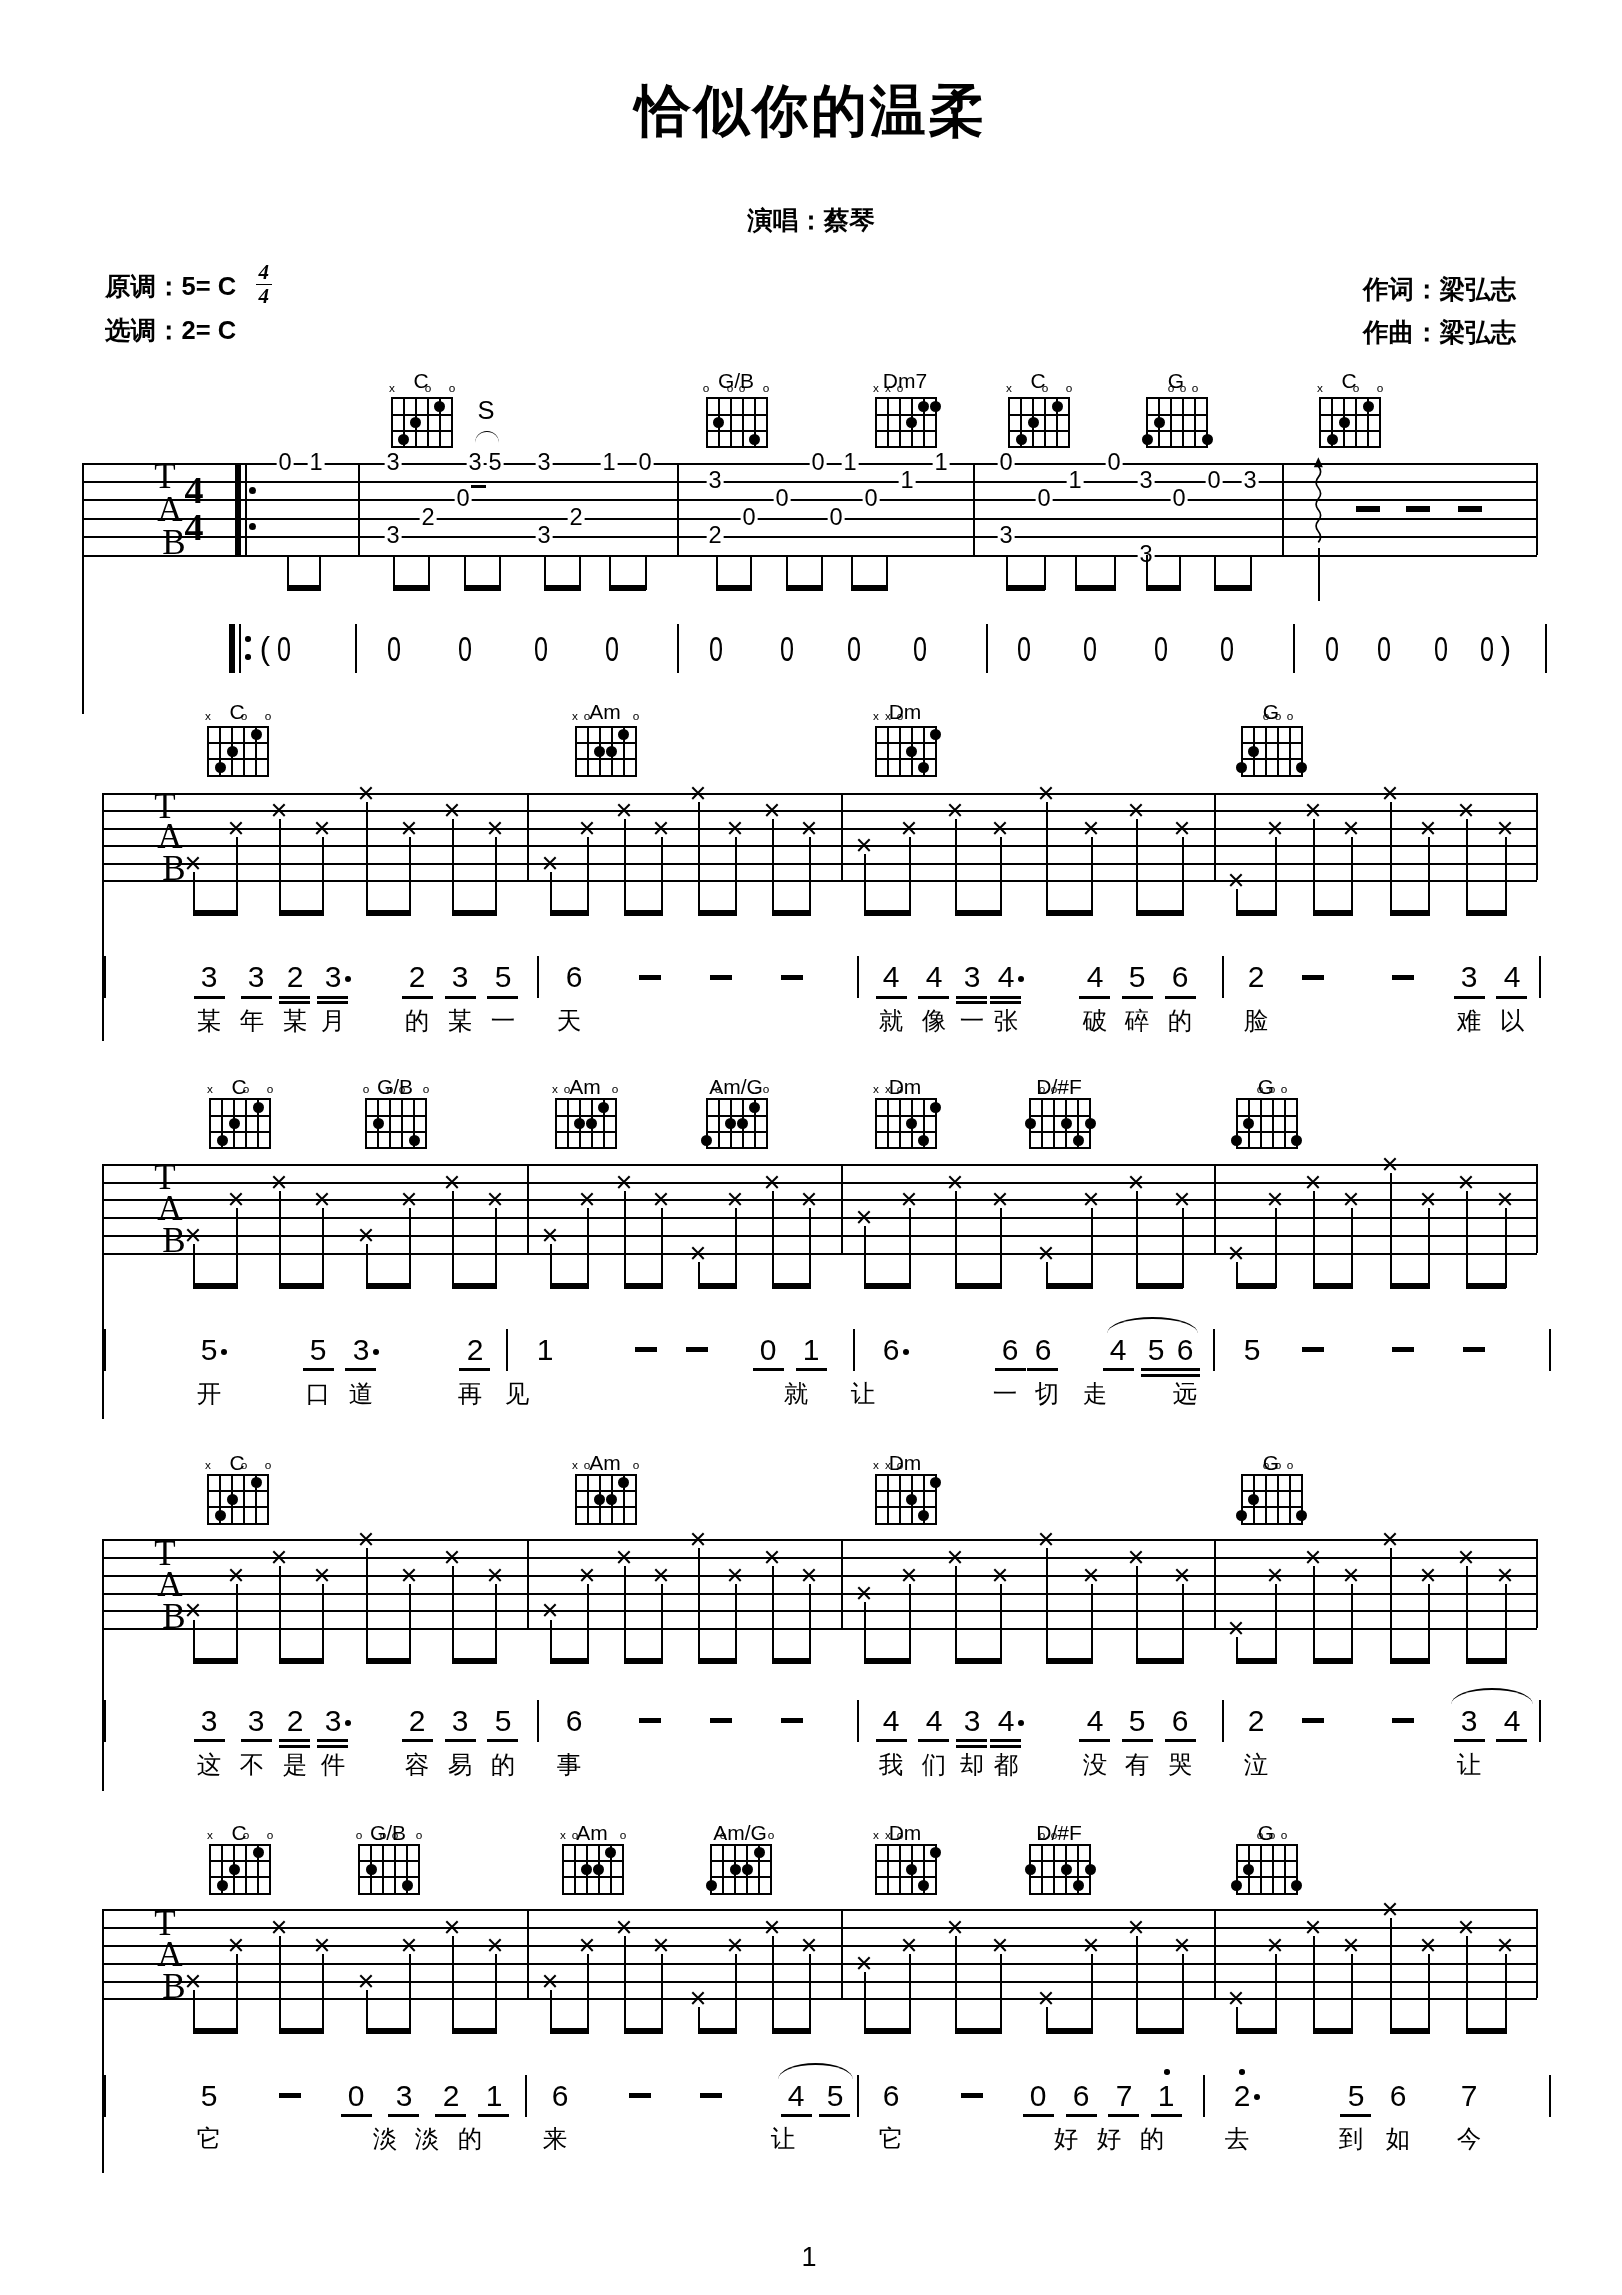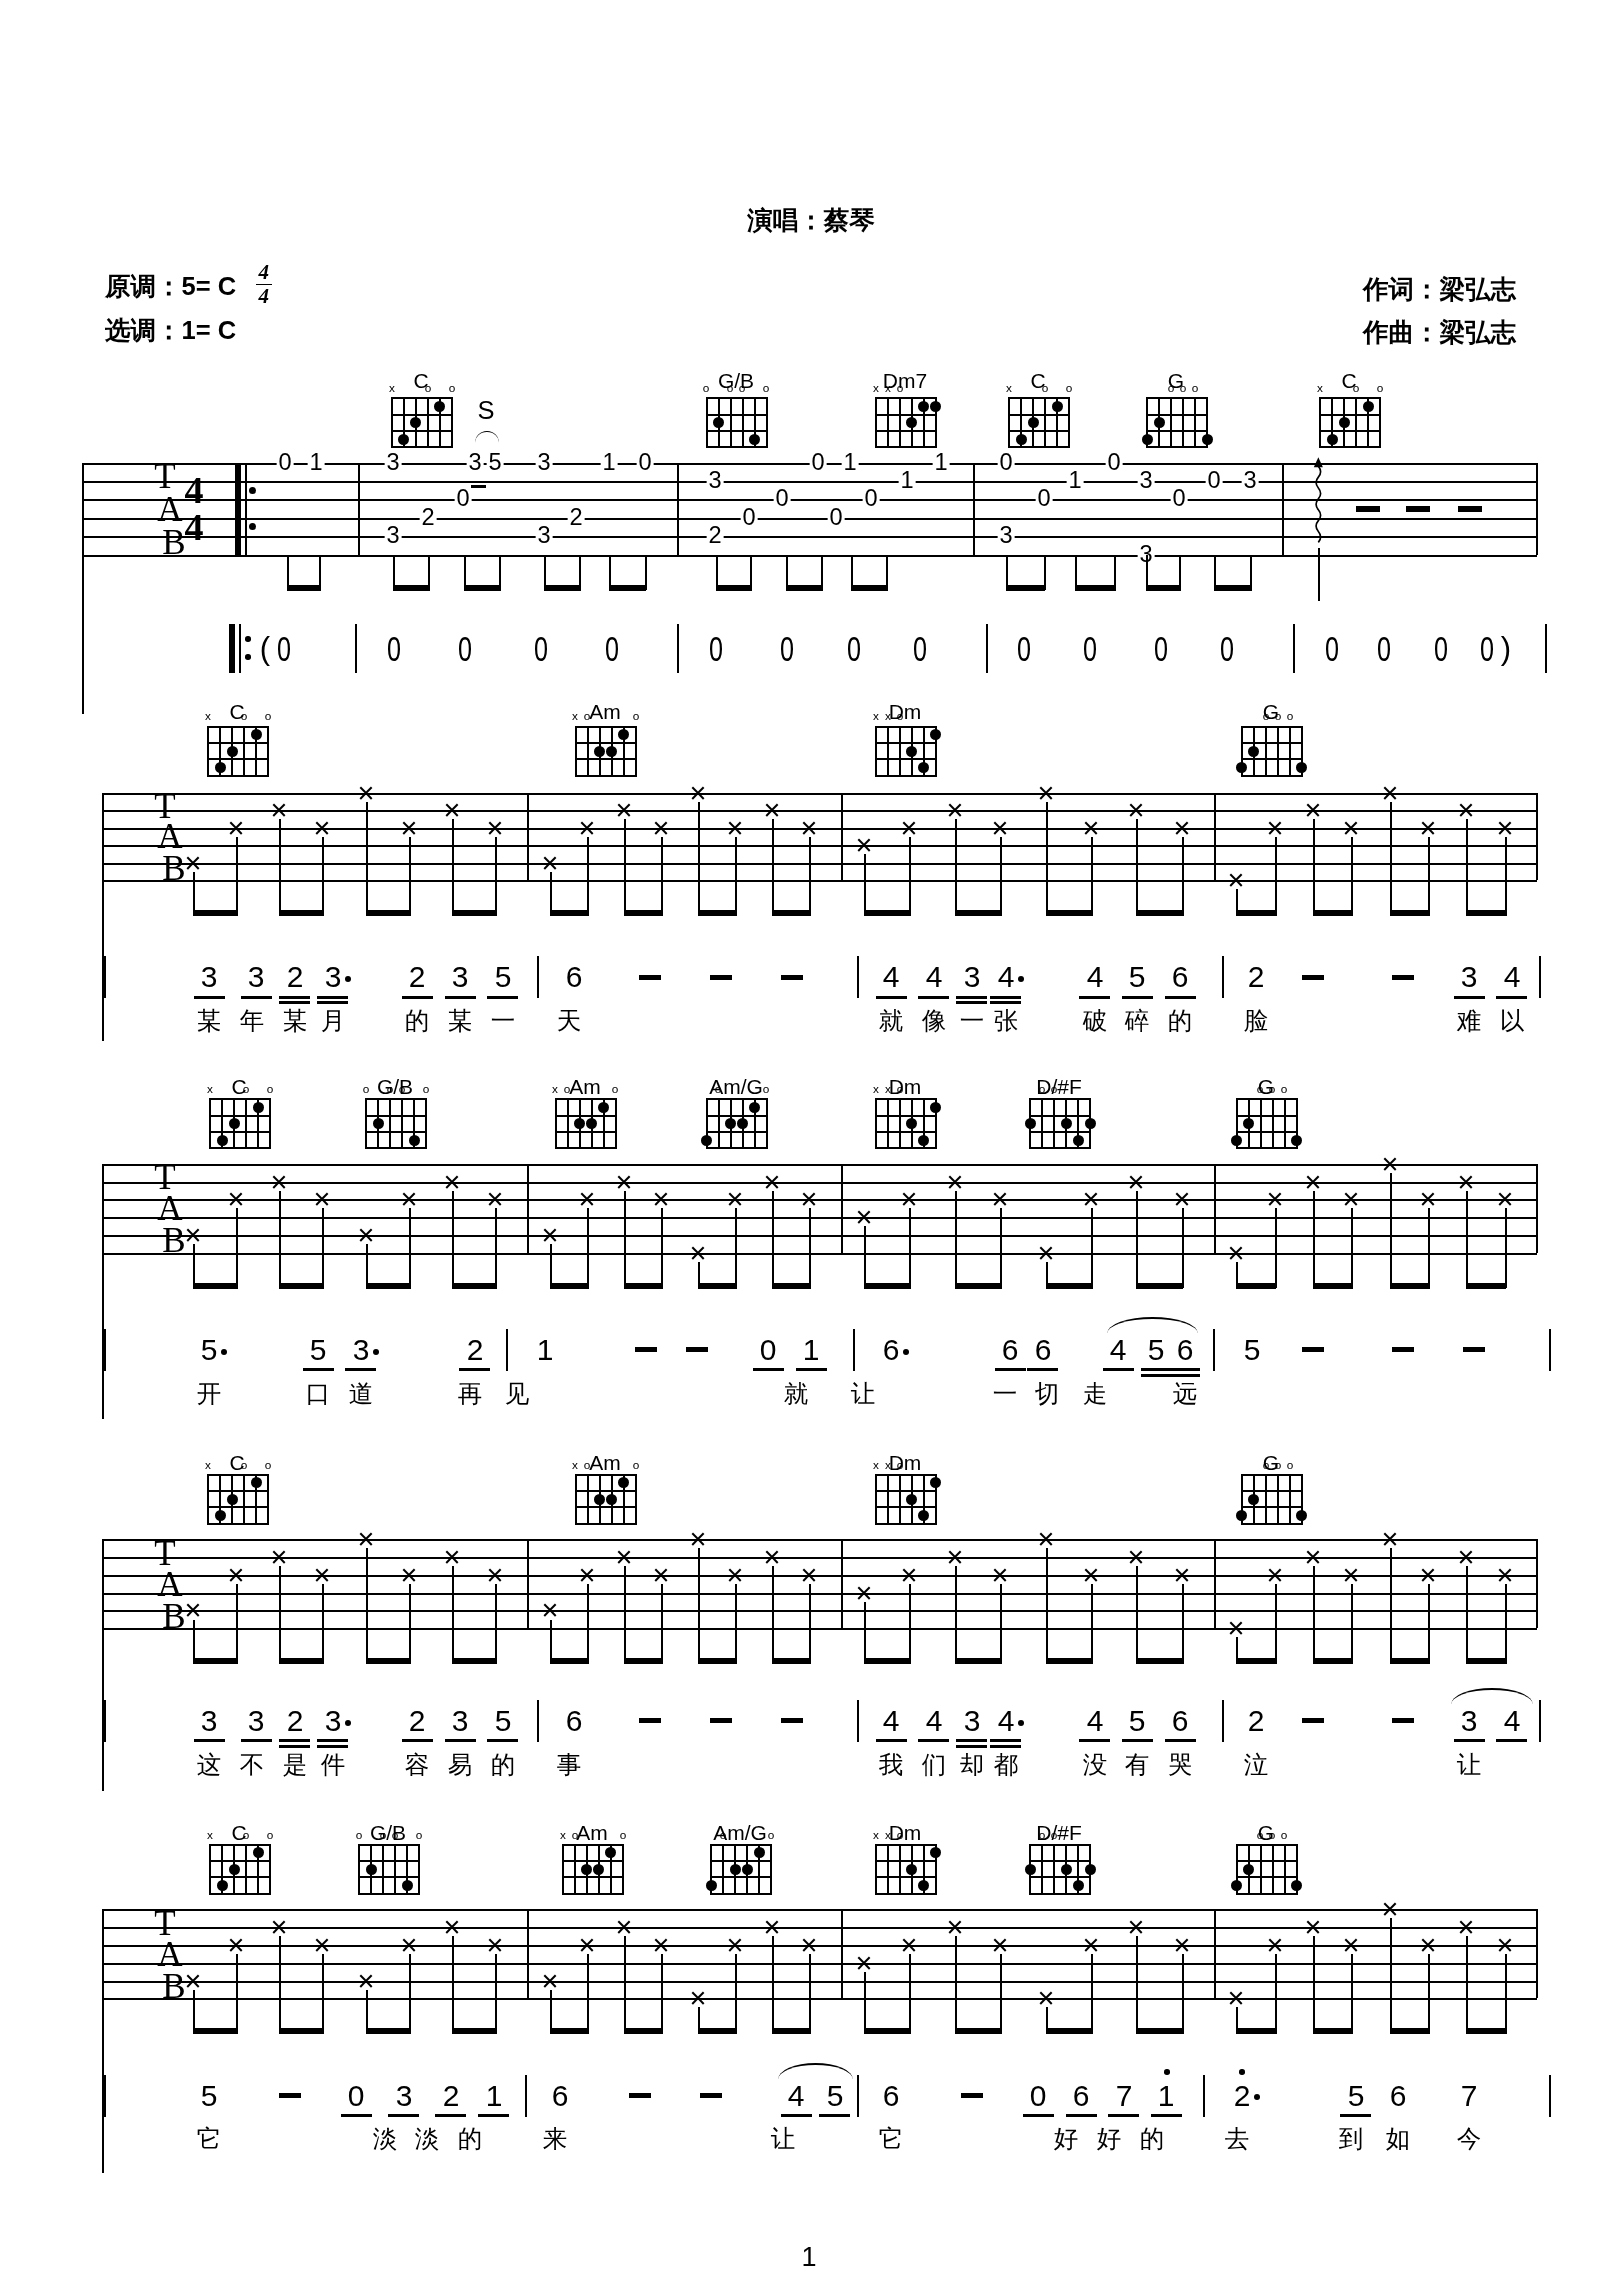--- a/index.html
+++ b/index.html
@@ -26,30 +26,31 @@
   .introp{font-size:31px;}
   .dot{background:#000;border-radius:50%;}
   .tie{border-top:2.7px solid #000;border-radius:50% 50% 0 0/100% 100% 0 0;}
   .arcdn{border-top:1.8px solid #000;border-radius:50% 50% 0 0/100% 100% 0 0;}
   .pagenum{font-size:27px;}
 </style>
 </head>
 <body>
 
 <div class="page">
+  <div class="abs txt title" style="left:811px;top:111px;">恰似你的温柔</div>
   <div class="abs txt subtitle" style="left:811px;top:221px;">演唱：蔡琴</div>
 
   <div class="abs ltxt meta" style="left:105px;top:262px;">
     <span>原调：5= C</span>
     <span style="display:inline-block;vertical-align:-7.3px;margin-left:12.7px;text-align:center;">
       <span class="serif" style="display:block;font-size:21px;font-weight:700;font-style:italic;border-bottom:1.8px solid #000;padding:0 2.7px 0.9px;">4</span>
       <span class="serif" style="display:block;font-size:21px;font-weight:700;font-style:italic;padding-top:0.9px;">4</span>
     </span>
   </div>
-  <div class="abs ltxt meta" style="left:105px;top:318px;">选调：1= C</div>
+  <div class="abs ltxt meta" style="left:105px;top:318px;">选调：2= C</div>
   <div class="abs rtxt meta" style="left:1516px;top:277px;">作词：梁弘志</div>
   <div class="abs rtxt meta" style="left:1516px;top:320px;">作曲：梁弘志</div>
 
   <div id="music">
       <div class="abs txt chordname" style="left: 421px; top: 380px;">C</div>
       <div class="abs rect" style="left: 391px; top: 397px; width: 60px; height: 1.8px;"></div>
       <div class="abs rect" style="left: 391px; top: 414px; width: 60px; height: 1.8px;"></div>
       <div class="abs rect" style="left: 391px; top: 430px; width: 60px; height: 1.8px;"></div>
       <div class="abs rect" style="left: 391px; top: 446px; width: 60px; height: 1.8px;"></div>
       <div class="abs rect" style="left: 391px; top: 397px; width: 1.5px; height: 51px;"></div>

